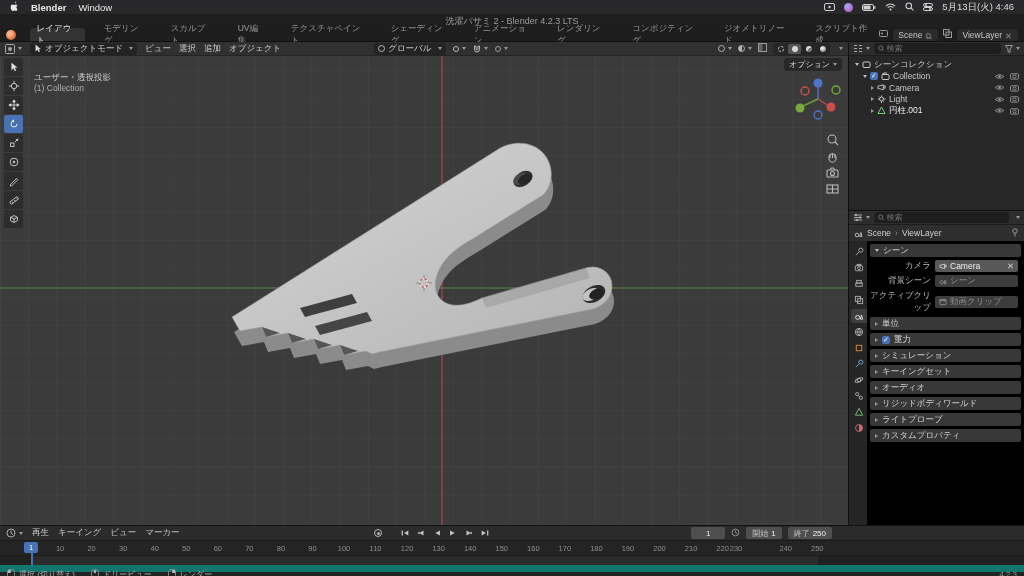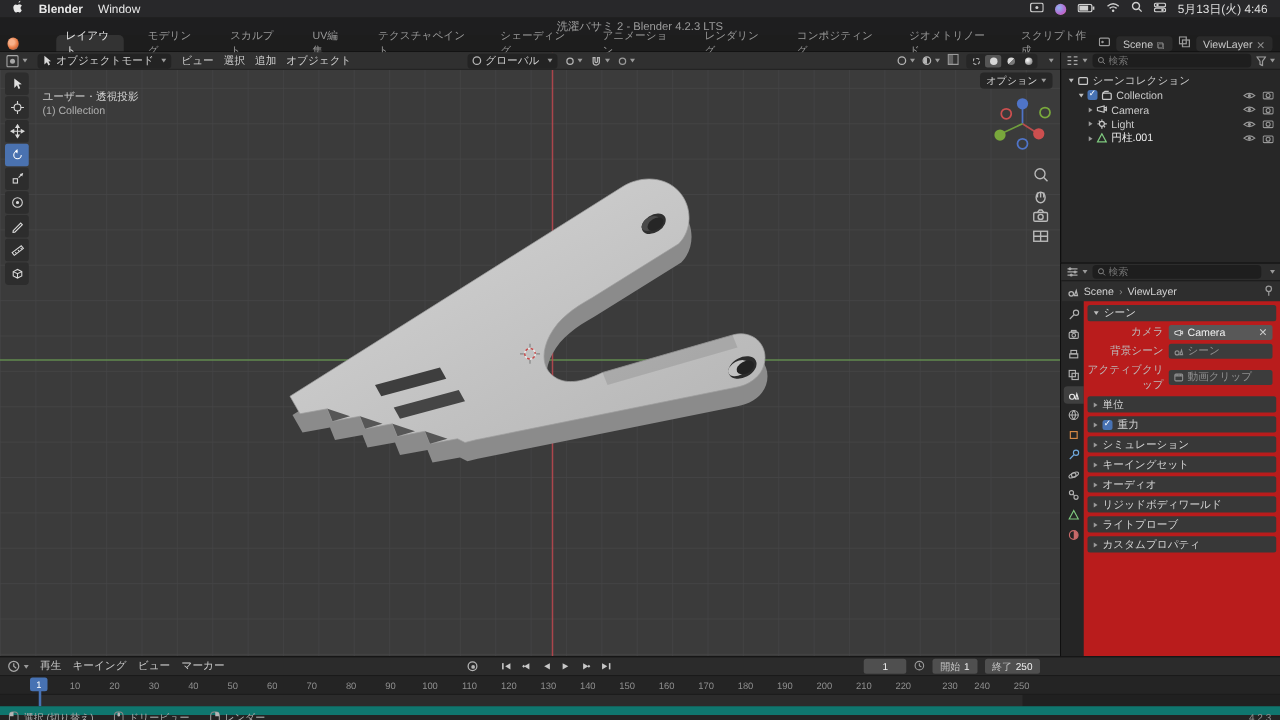--- a/index.html
+++ b/index.html
@@ -11,21 +11,21 @@
 .caret{width:0;height:0;border-left:2.5px solid transparent;border-right:2.5px solid transparent;border-top:3.5px solid #9a9a9a;display:inline-block;margin-left:3px;flex:0 0 auto}
 .exp{width:0;height:0;border-top:2.5px solid transparent;border-bottom:2.5px solid transparent;border-left:3.5px solid #9a9a9a;display:inline-block;flex:0 0 auto}
 .expd{width:0;height:0;border-left:2.5px solid transparent;border-right:2.5px solid transparent;border-top:3.5px solid #bdbdbd;display:inline-block;flex:0 0 auto}
 
 #menubar{top:0;left:0;width:1024px;height:14px;background:#28282a;display:flex;align-items:center;padding:0 10px;gap:12px;font-size:9.5px;color:#e8e8e8}
 #menubar .right{margin-left:auto;display:flex;align-items:center;gap:9px;color:#ddd}
 #titlebar{top:14px;left:0;width:1024px;height:14px;background:#1e1e1f;display:flex;align-items:center;justify-content:center;color:#9c9c9c;font-size:9px}
 
 #topbar{top:28px;left:0;width:1024px;height:14px;background:#1d1d1d;display:flex;align-items:center;padding:0 6px;font-size:8.5px;border-bottom:1px solid #111}
 #topbar .menus{display:flex;gap:9px;margin-left:6px;color:#c9c9c9}
-#tabstrip{display:flex;gap:12px;margin-left:30px;height:13px;align-self:flex-end}
+#tabstrip{display:flex;gap:12px;margin-left:14px;height:13px;align-self:flex-end}
 .tab{padding:1px 7px 0 7px;color:#989898;border-radius:4px 4px 0 0;display:flex;align-items:center}
 .tab.active{background:#333;color:#ececec}
 #topbar .right{margin-left:auto;display:flex;align-items:center;gap:5px}
 .chip{background:#2a2a2a;border-radius:3px;padding:1px 5px;display:inline-flex;align-items:center;gap:3px}
 .mini{width:8px;height:8px;display:inline-block}
 
 #viewport{top:42px;left:0;width:848px;height:483px;background:#3b3b3b}
 #vph{position:absolute;top:0;left:0;width:100%;height:14px;background:#303030;border-bottom:1px solid #242424;display:flex;align-items:center;gap:8px;padding:0 5px;font-size:8.5px;color:#d0d0d0;z-index:5}
 #vph .menus{display:flex;gap:8px}
 .modechip{background:#232323;border-radius:3px;padding:0 4px;height:12px;display:inline-flex;align-items:center;gap:3px}
@@ -47,21 +47,21 @@
 .search{background:#1e1e1e;border-radius:3px;height:11px;display:flex;align-items:center;gap:2px;padding:0 4px;flex:1}
 .search input{background:transparent;border:none;outline:none;color:#bbb;font-size:8px;width:100%;font-family:inherit}
 .orow{height:11.5px;display:flex;align-items:center;gap:3px;padding-left:6px;font-size:8.5px;color:#c9c9c9}
 .orow .vis{margin-left:auto;display:flex;gap:5px;padding-right:5px;align-items:center}
 .cbx{width:8px;height:8px;background:#4772b3;border-radius:2px;color:#fff;font-size:7px;line-height:8px;text-align:center;flex:0 0 auto}
 
 #properties{top:210px;left:848px;width:176px;height:315px;background:#2e2e2e;border-left:1px solid #0f0f0f;border-top:1px solid #0f0f0f}
 #ptabs{position:absolute;left:0;top:30px;bottom:0;width:18px;background:#252525;display:flex;flex-direction:column;align-items:center;padding-top:4px;gap:2px}
 #ptabs .cell{width:16px;height:14px;display:flex;align-items:center;justify-content:center;border-radius:3px 0 0 3px;margin-left:2px}
 #ptabs .cell.active{background:#3f3f3f;width:16px}
-#pcontent{position:absolute;left:18px;right:0;top:30px;bottom:0;background:#b91c1c;overflow:hidden}
+#pcontent{position:absolute;left:18px;right:0;top:30px;bottom:0;background:#000000;overflow:hidden}
 .breadcrumb{height:16px;display:flex;align-items:center;gap:4px;padding:0 5px;font-size:8.5px;color:#d0d0d0}
 .sect{height:13px;background:#383838;border-radius:2px;margin:3px 3px 0 3px;display:flex;align-items:center;padding:0 5px;gap:4px;color:#d4d4d4;font-size:8.5px}
 .prow{display:flex;align-items:center;margin:3px 6px 0 2px;gap:4px}
 .plabel{flex:0 0 62px;text-align:right;color:#bdbdbd;font-size:8.5px}
 .pfield{flex:1;height:12px;background:#585858;border-radius:2px;display:flex;align-items:center;padding:0 4px;gap:3px;font-size:8.5px;color:#f0f0f0}
 .pfield.empty{background:#3c3c3c;color:#8f8f8f}
 .pfield .x{margin-left:auto;color:#cfcfcf}
 
 #timeline{top:525px;left:0;width:1024px;height:40px;background:#222;border-top:1px solid #131313}
 #tlh{height:15px;display:flex;align-items:center;gap:9px;padding:0 6px;font-size:8.5px;color:#cbcbcb;background:#2b2b2b;border-bottom:1px solid #1a1a1a;position:relative}
@@ -750,21 +750,21 @@
         <span class="tick" style="left: 438.65px;">130</span>
         <span class="tick" style="left: 470.2px;">140</span>
         <span class="tick" style="left: 501.75px;">150</span>
         <span class="tick" style="left: 533.3px;">160</span>
         <span class="tick" style="left: 564.85px;">170</span>
         <span class="tick" style="left: 596.4px;">180</span>
         <span class="tick" style="left: 627.95px;">190</span>
         <span class="tick" style="left: 659.5px;">200</span>
         <span class="tick" style="left: 691.05px;">210</span>
         <span class="tick" style="left: 722.6px;">220</span>
-        <span class="tick" style="left: 760px;">230</span>
+        <span class="tick" style="left: 736px;">230</span>
         <span class="tick" style="left: 785.7px;">240</span>
         <span class="tick" style="left: 817.25px;">250</span>
       </div>
     <div id="tlbody">
         <div id="range-band"></div>
       </div>
     <div id="cfline"></div>
     <div id="cfbadge">
         <span>1</span>
       </div>

